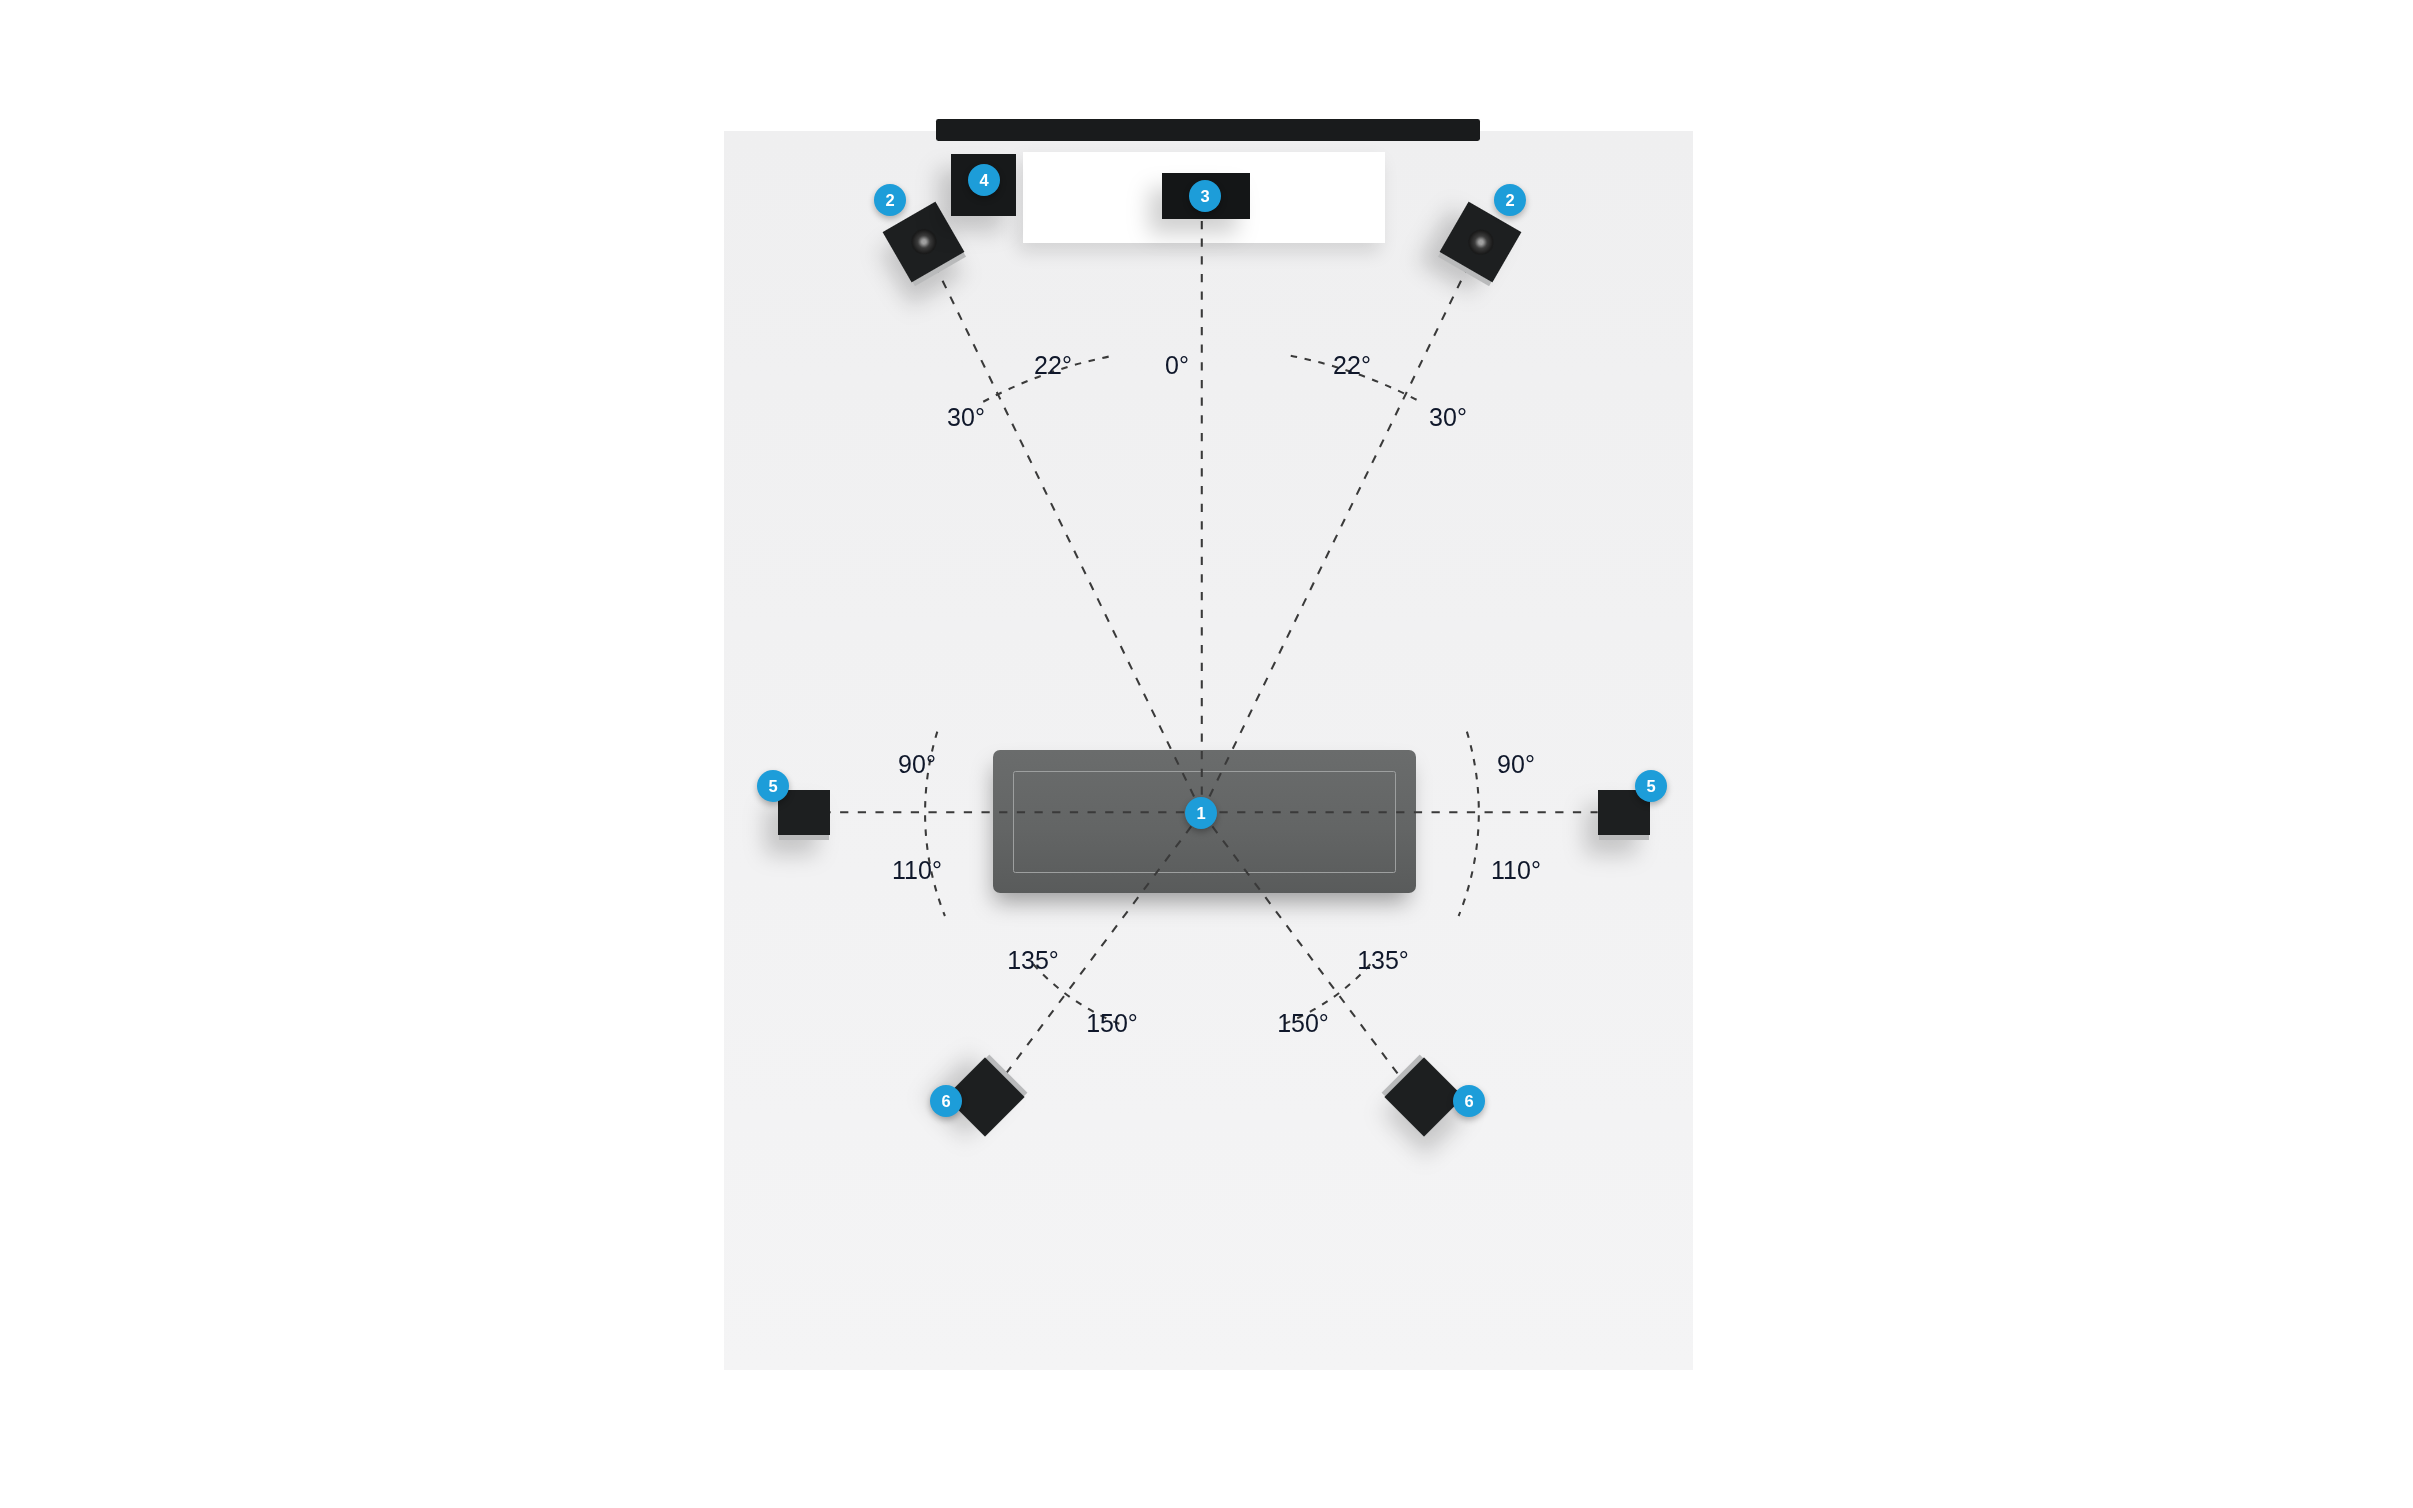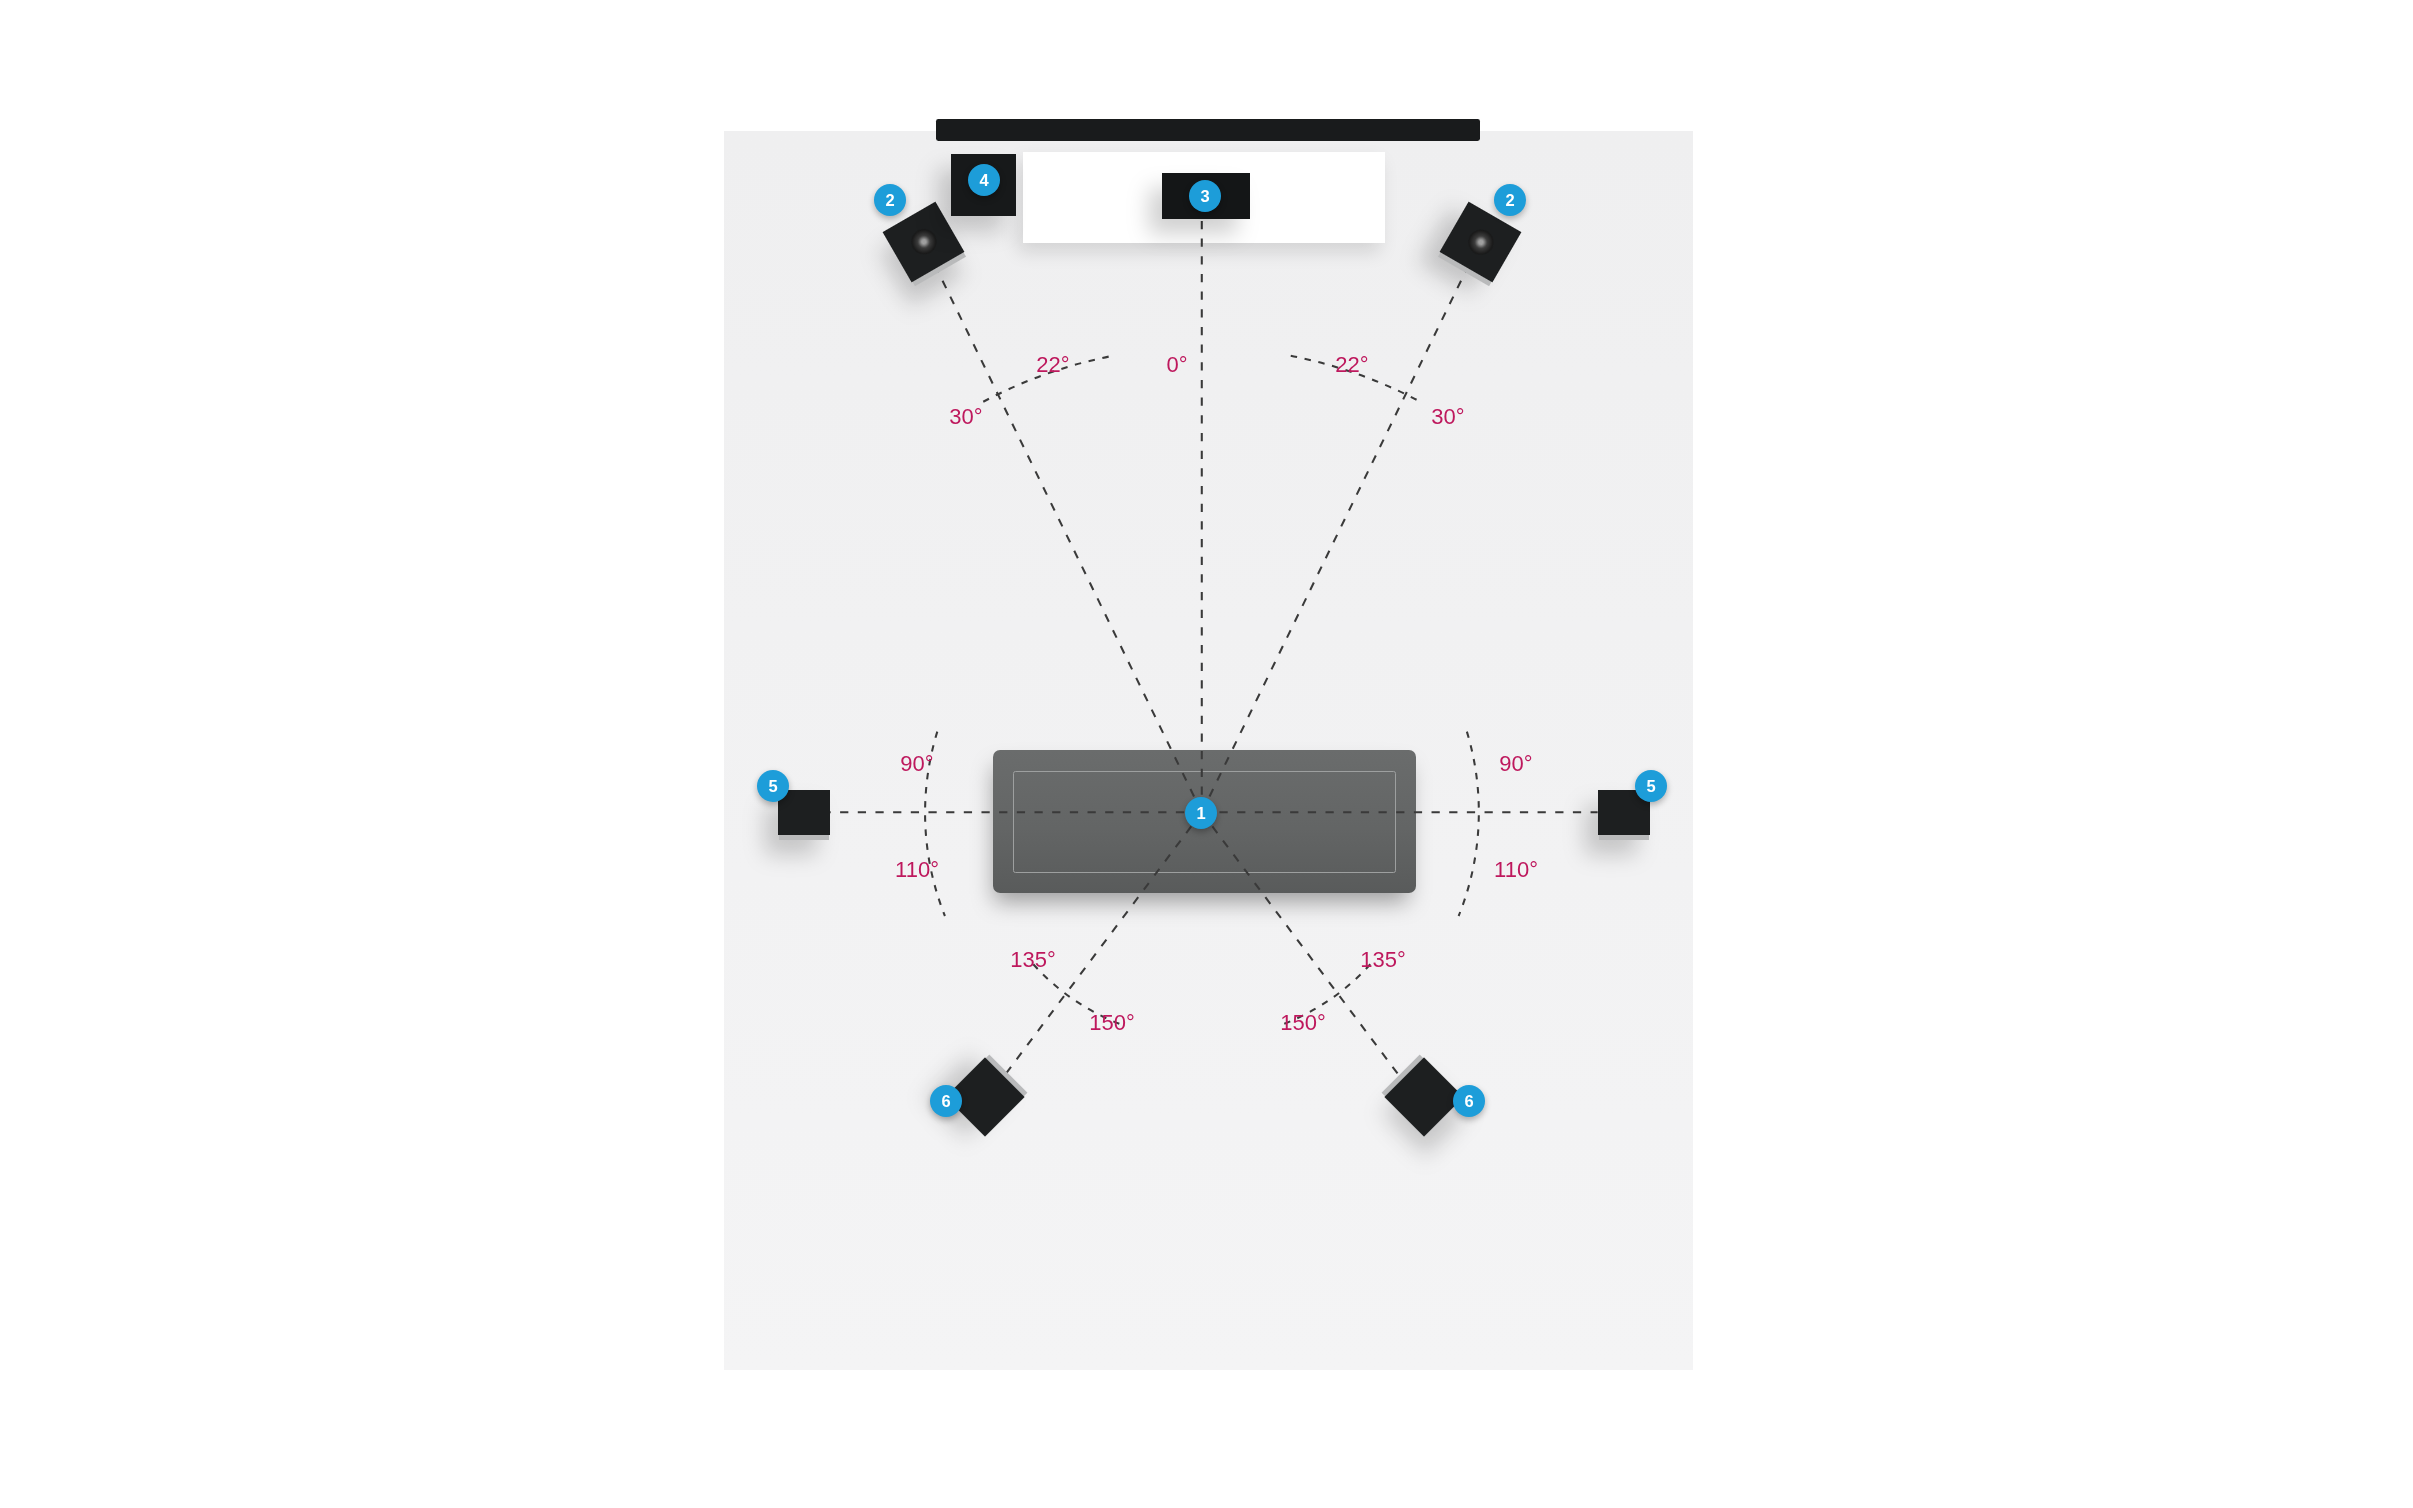--- a/index.html
+++ b/index.html
@@ -29,21 +29,21 @@
   .center-spk{left:1162px;top:173px;width:88px;height:46px;background:#141617;}
   .sub{left:951px;top:154px;width:65px;height:62px;background:#17191a;}
   .side-l{left:778px;top:790px;width:52px;height:45px;}
   .side-r{left:1598px;top:790px;width:52px;height:45px;}
   .rear-l{left:957px;top:1069px;width:56px;height:56px;transform:rotate(45deg);}
   .rear-r{left:1396px;top:1069px;width:56px;height:56px;transform:rotate(-45deg);}
   .badge{position:absolute;width:32px;height:32px;border-radius:50%;z-index:4;
     display:flex;align-items:center;justify-content:center;
     color:#ffffff;font-size:16.5px;font-weight:bold;
     box-shadow:0 2.9px 5.9px rgba(0,0,0,0.28);background:#1d9dd9;}
-  .alabel{position:absolute;z-index:3;font-size:22px;color:#be185d;
+  .alabel{position:absolute;z-index:3;font-size:25px;color:#0f172a;
     transform:translate(-50%,-50%);white-space:nowrap;}
 </style>
 </head>
 <body>
 
 <div class="canvas">
 
   <div class="room"></div>
 
   <div class="tv"></div>

